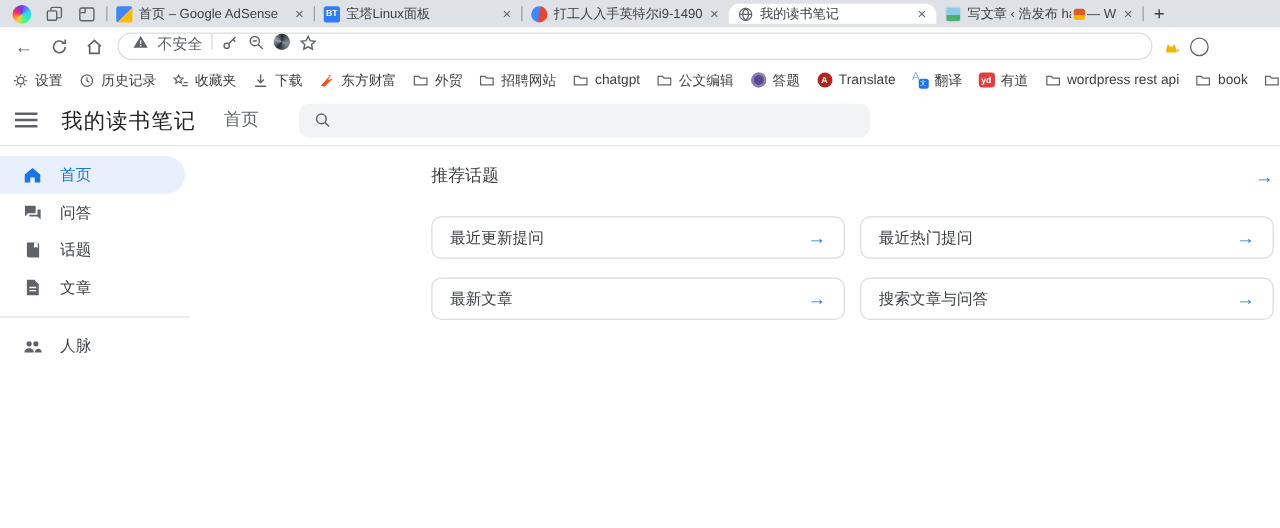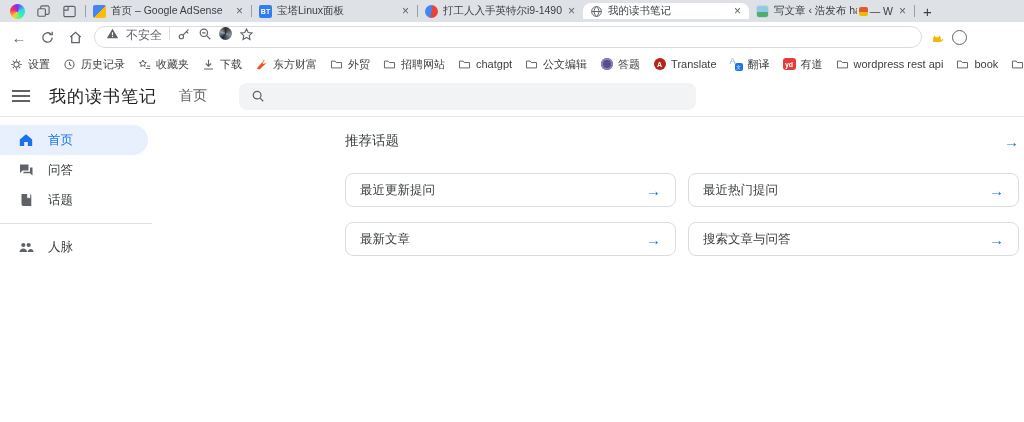--- a/index.html
+++ b/index.html
@@ -451,20 +451,28 @@
       <span>问答</span>
     </div>
     <div class="side-item">
       <span class="sic">
           <svg class="ic" width="16" height="16">
             <use href="#s-book"></use>
           </svg>
         </span>
       <span>话题</span>
     </div>
+    <div class="side-item">
+      <span class="sic">
+          <svg class="ic" width="16" height="16">
+            <use href="#s-doc"></use>
+          </svg>
+        </span>
+      <span>文章</span>
+    </div>
     <div class="side-divider"></div>
     <div class="side-item">
       <span class="sic">
           <svg class="ic" width="16" height="16">
             <use href="#s-people"></use>
           </svg>
         </span>
       <span>人脉</span>
     </div>
   </div>

